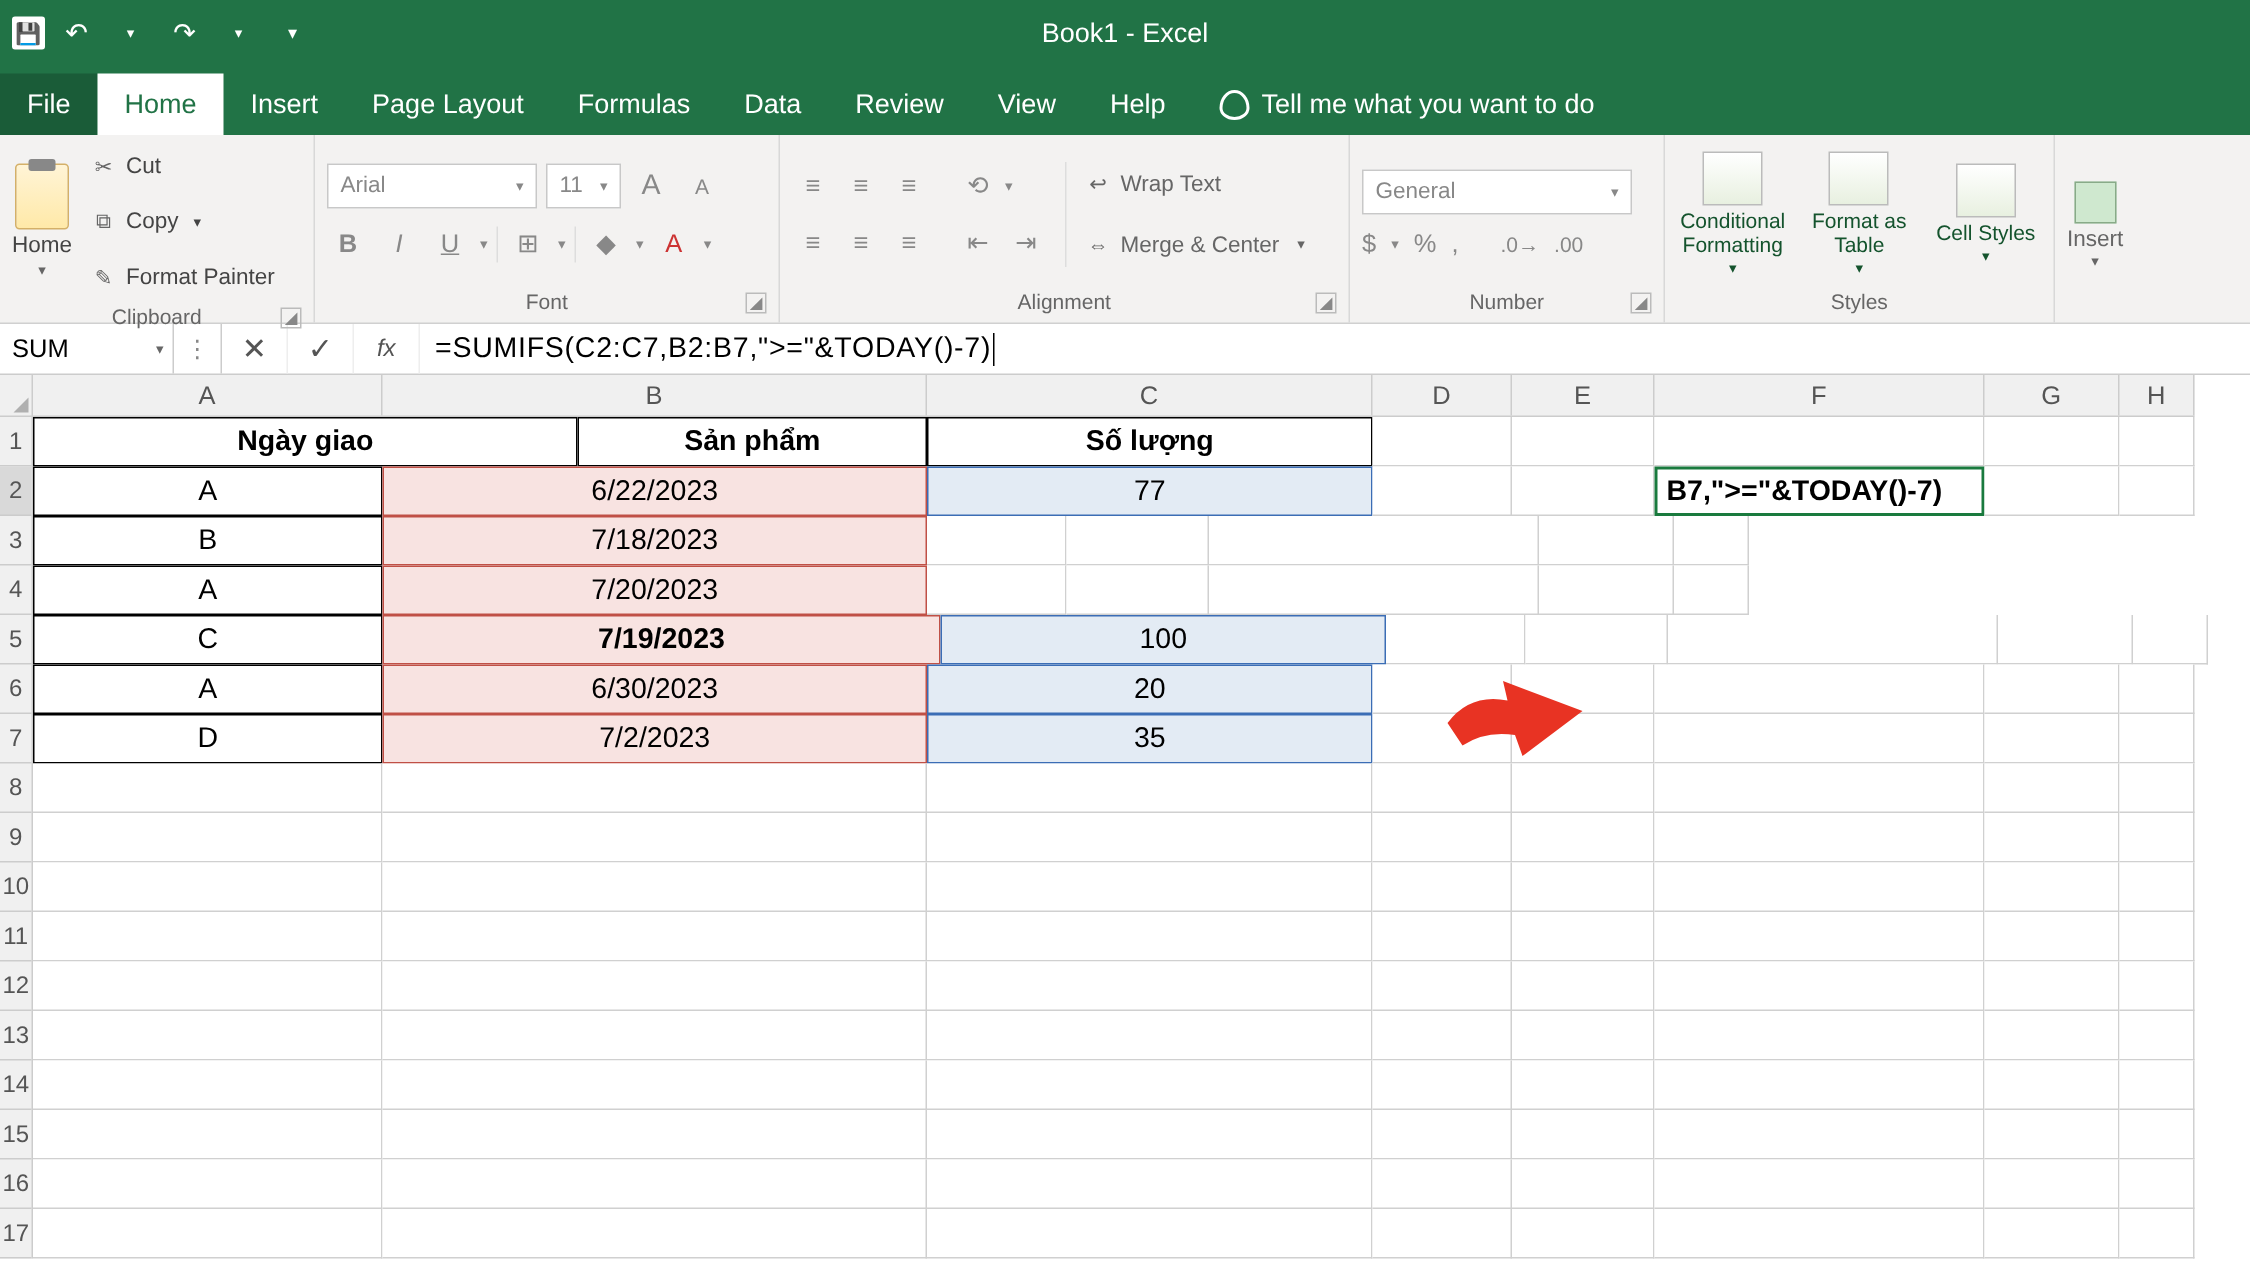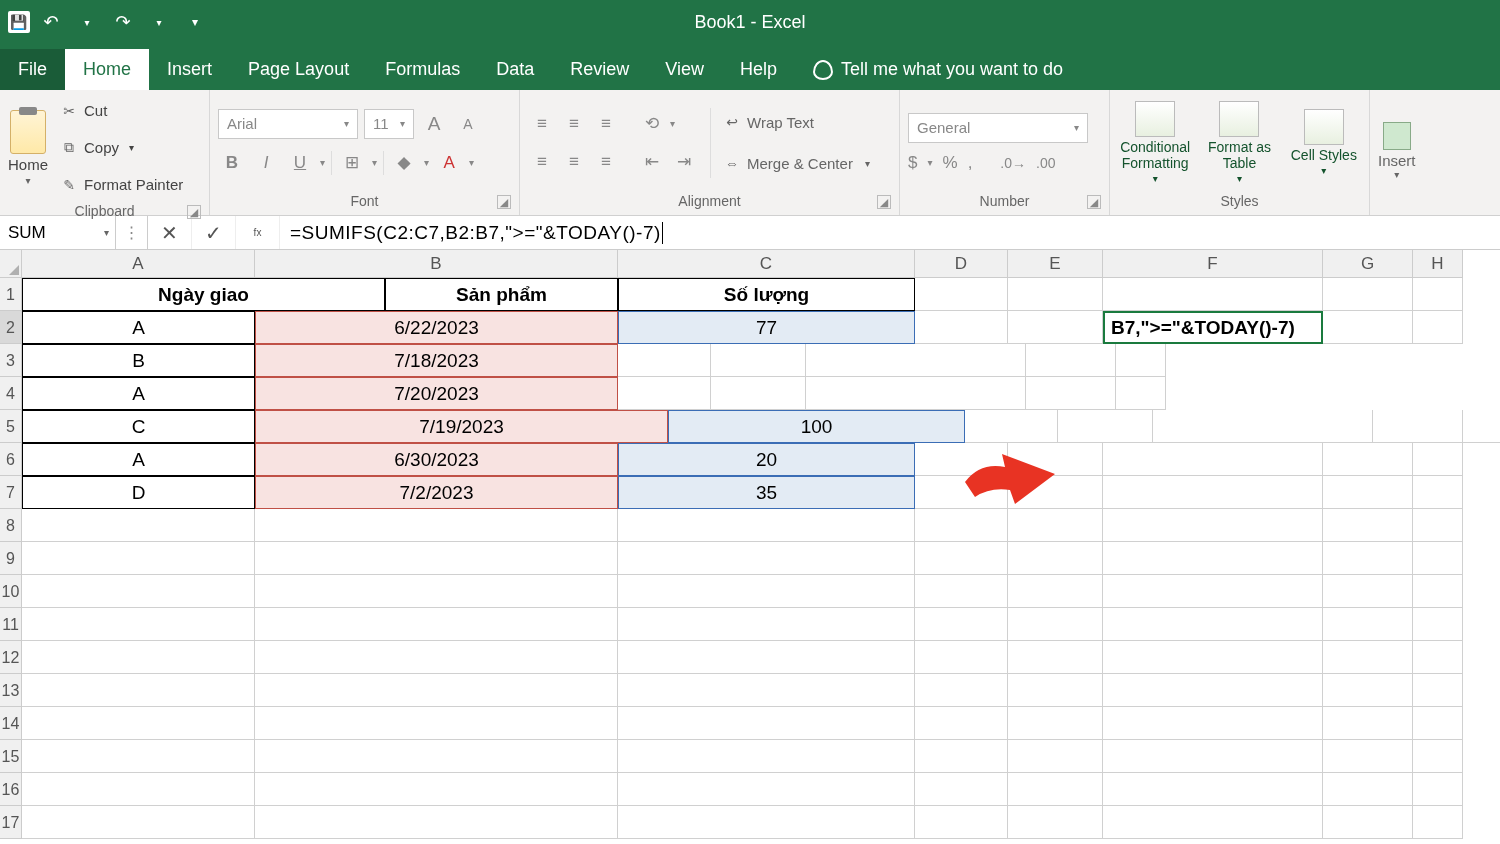--- a/index.html
+++ b/index.html
@@ -56,21 +56,21 @@
 
 .insert-btn { display: flex; flex-direction: column; align-items: center; color: #666; font-size: 15px; }
 .insert-ico { width: 28px; height: 28px; border: 1px solid #8a8; background: #cfe8cf; margin-bottom: 2px; position: relative; }
 
 
 .fbar { height: 34px; border-bottom: 1px solid #ccc; display: flex; align-items: stretch; background: #fff; }
 .name-box { width: 116px; border-right: 1px solid #ccc; display: flex; align-items: center; padding: 0 8px; font-size: 17px; position: relative; }
 .name-box .arrow { position: absolute; right: 6px; font-size: 10px; color: #666; }
 .fbar-sep { width: 32px; border-right: 1px solid #ccc; display: flex; align-items: center; justify-content: center; color: #888; }
 .fbar-btn { width: 44px; display: flex; align-items: center; justify-content: center; font-size: 20px; color: #555; border-right: 1px solid #eee; }
-.fx { font-size: 10px; }
+.fx { font-style: italic; font-size: 16px; }
 .formula-input { flex: 1; display: flex; align-items: center; padding: 0 10px; font-size: 19px; letter-spacing: 0.5px; position: relative; }
 .caret { display: inline-block; width: 1px; height: 22px; background: #000; margin-left: 1px; vertical-align: middle; }
 
 
 .pointer { position: absolute; left: 680px; top: 226px; width: 100px; height: 70px; z-index: 50; }
 
 
 .grid-wrap { position: relative; overflow: hidden; height: calc(844px - 44px - 46px - 126px - 34px); }
 .sel-all { position: absolute; left: 0; top: 0; width: 22px; height: 28px; background: #f0f0f0; border-right: 1px solid #ccc; border-bottom: 1px solid #ccc; }
 .sel-all::after { content: ''; position: absolute; right: 2px; bottom: 2px; border-right: 10px solid #b0b0b0; border-top: 10px solid transparent; }
@@ -359,21 +359,21 @@
         <div class="cell bord" style="width: 233px;">A</div>
         <div class="cell range-b" style="width: 363px;">7/20/2023</div>
         <div class="cell" style="width: 93px;"></div>
         <div class="cell" style="width: 95px;"></div>
         <div class="cell" style="width: 220px;"></div>
         <div class="cell" style="width: 90px;"></div>
         <div class="cell" style="width: 50px;"></div>
       </div>
       <div class="row">
         <div class="cell bord" style="width: 233px;">C</div>
-        <div class="cell range-b" style="width: 413px;">7/19/2023</div>
+        <div class="cell range-b" style="width: 372px; font-weight: bold;">7/19/2023</div>
         <div class="cell range-c" style="width: 297px;">100</div>
         <div class="cell" style="width: 93px;"></div>
         <div class="cell" style="width: 95px;"></div>
         <div class="cell" style="width: 220px;"></div>
         <div class="cell" style="width: 90px;"></div>
         <div class="cell" style="width: 50px;"></div>
       </div>
       <div class="row">
         <div class="cell bord" style="width: 233px;">A</div>
         <div class="cell range-b" style="width: 363px;">6/30/2023</div>

